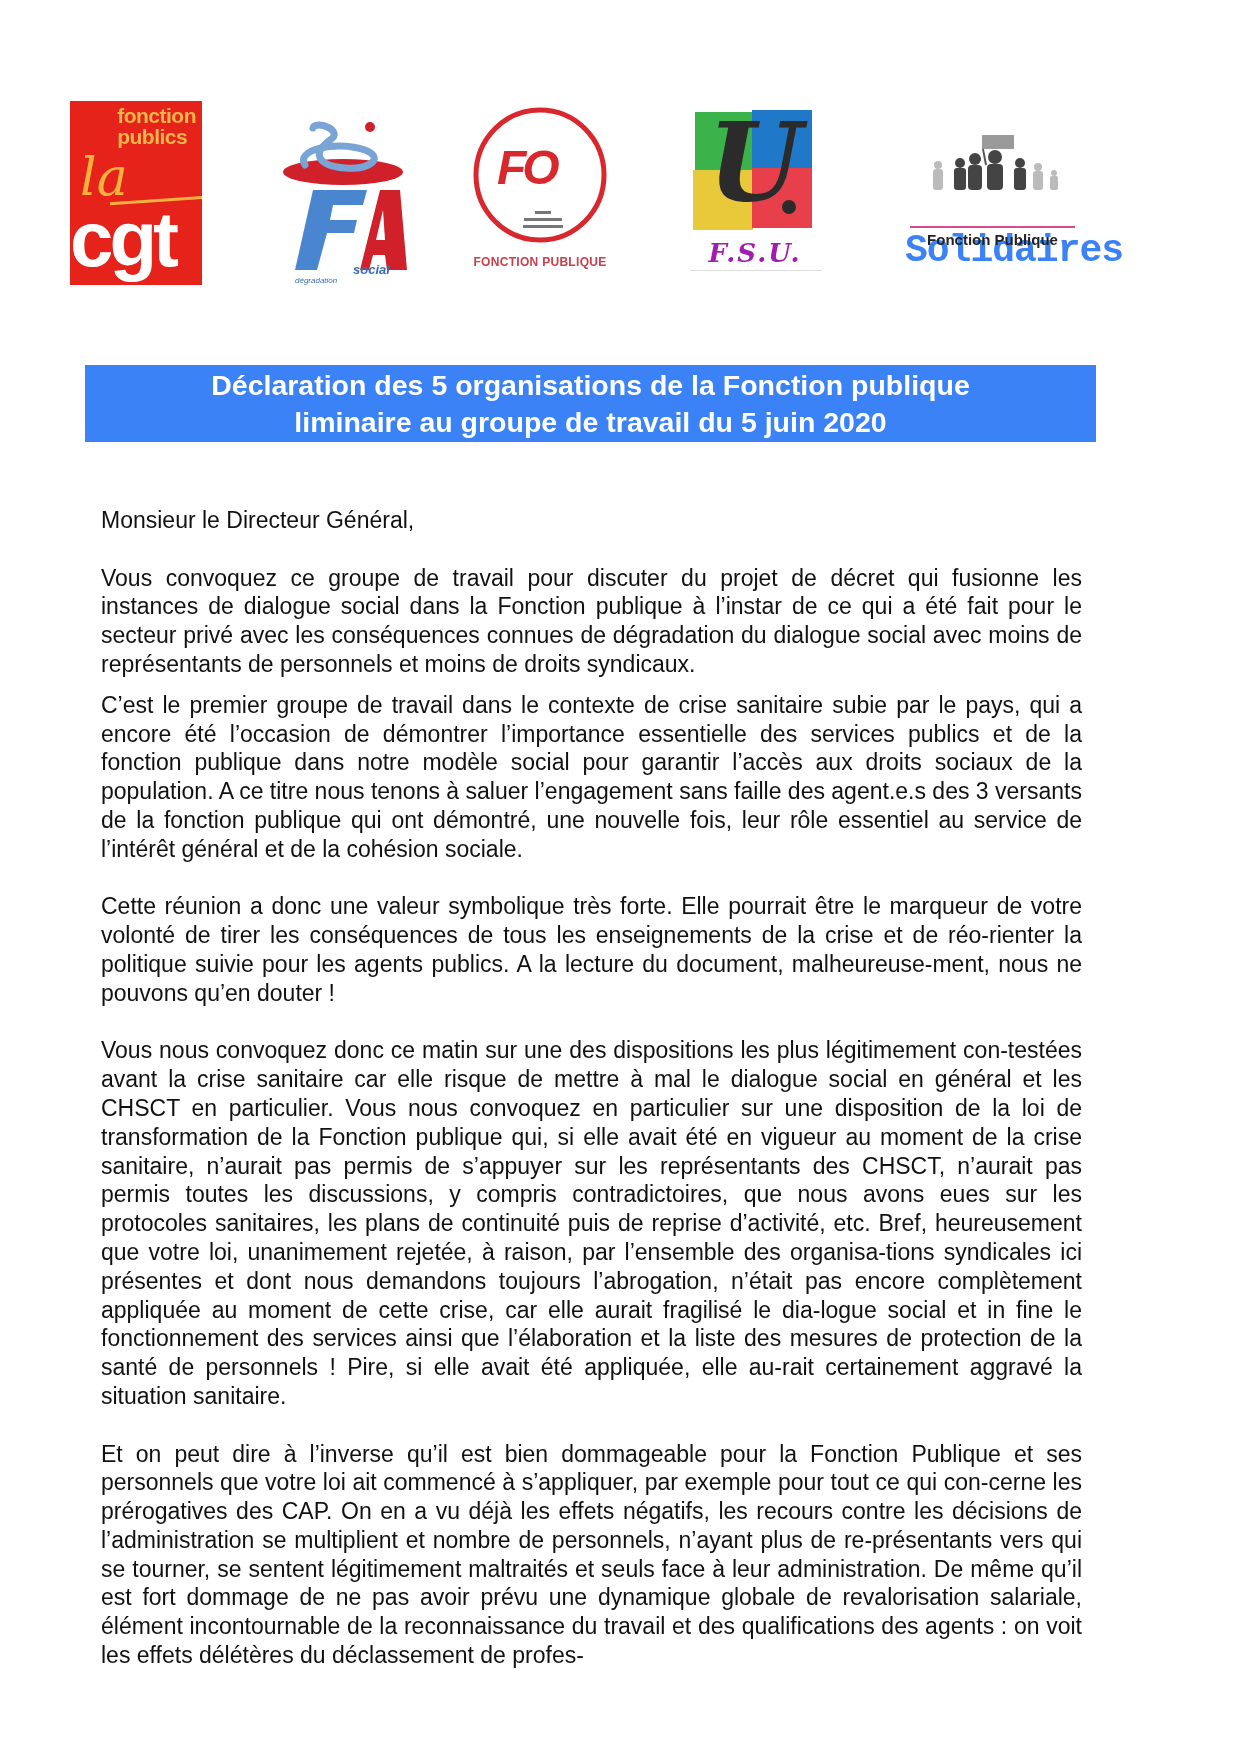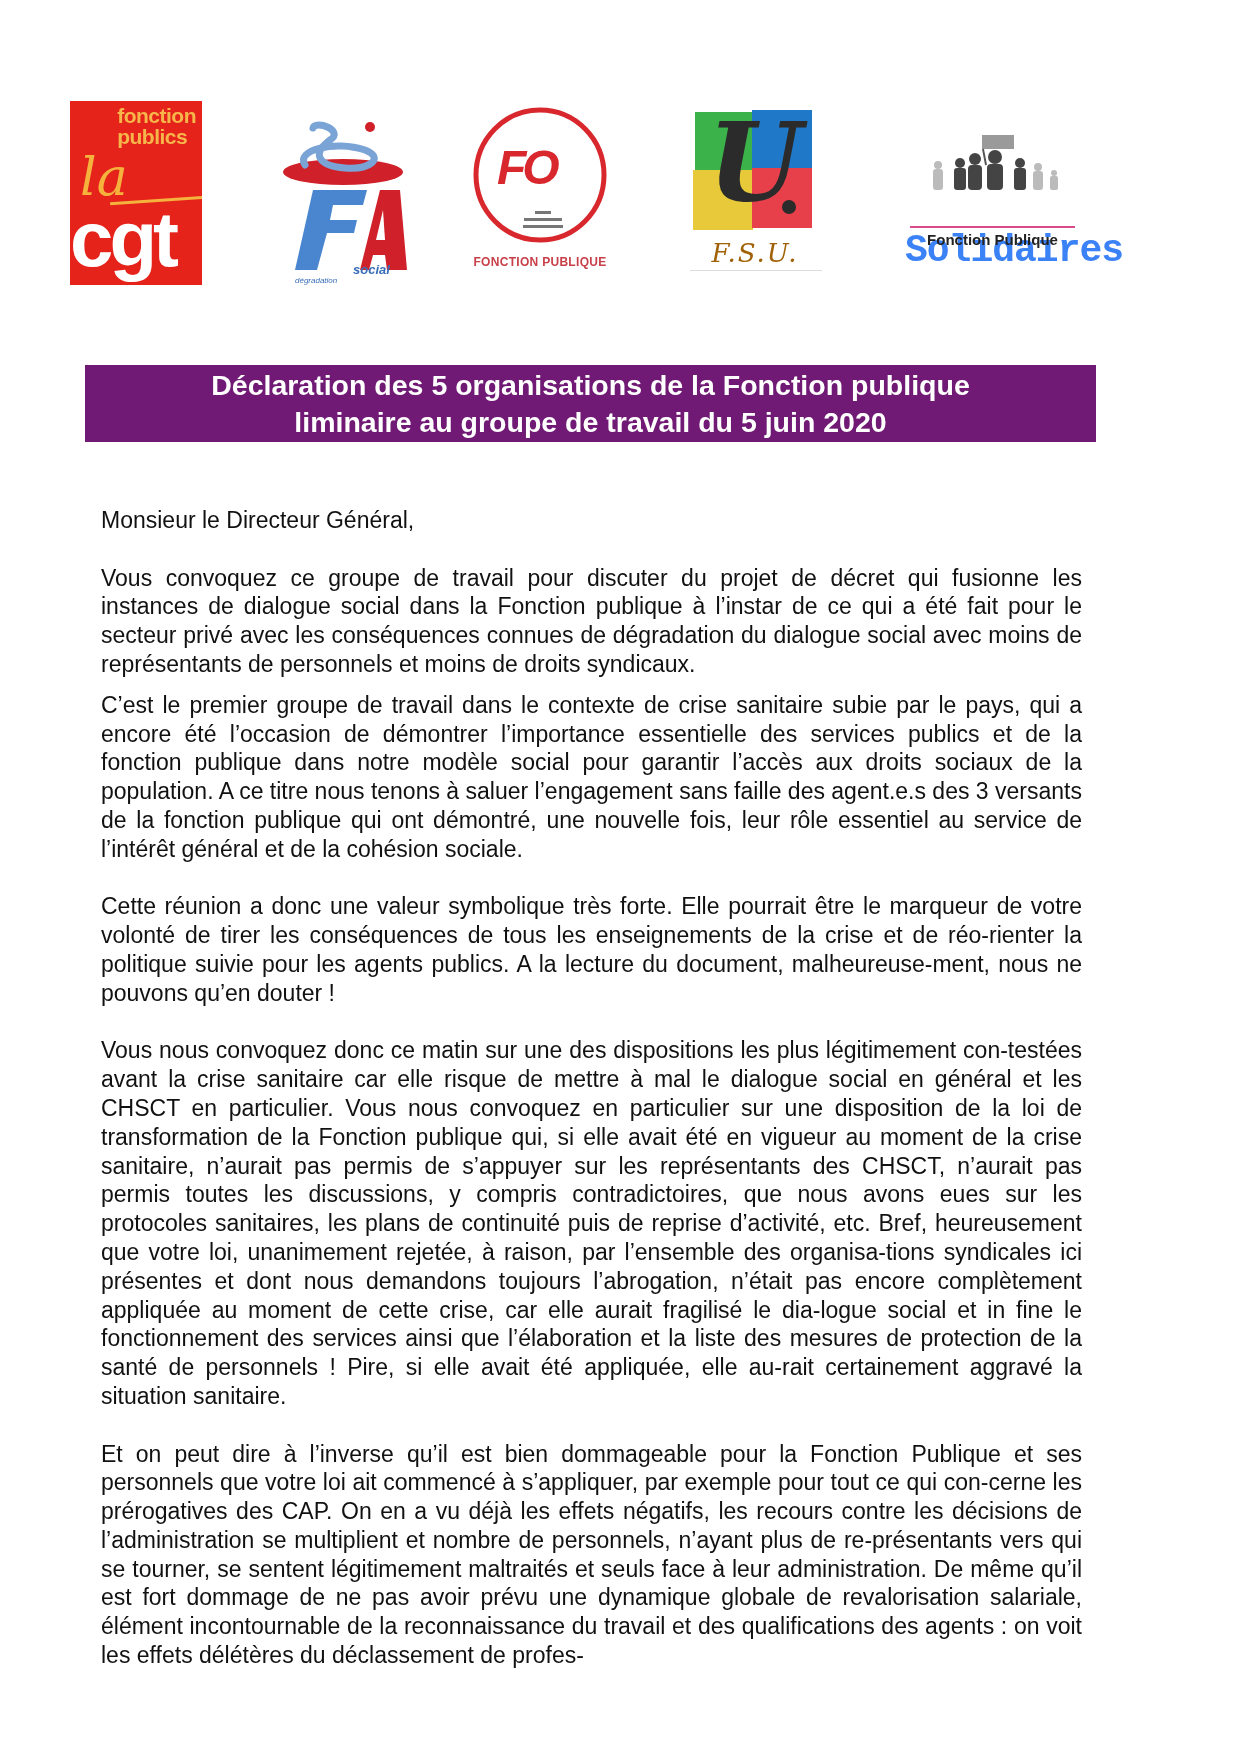--- a/index.html
+++ b/index.html
@@ -26,32 +26,32 @@
   .fo .fotxt { position: absolute; left: 32px; top: 28px; font-size: 48px; font-weight: bold; font-style: italic; color: #d8282e; letter-spacing: -4px; line-height: 70px; }
   .fo .sub { position: absolute; left: 55px; top: 102px; width: 45px; }
   .fo .sub span { display: block; height: 3px; margin: 4px auto; background: #777; }
   .fo .fp { position: absolute; left: 0; top: 150px; width: 150px; text-align: center; font-size: 12px; font-weight: bold; color: #c8404a; letter-spacing: 0.3px; }
 
   
   .fsu { left: 690px; top: 10px; width: 132px; height: 170px; }
   .fsu .q { position: absolute; width: 60px; height: 60px; }
   .fsu .u { position: absolute; left: 18px; top: -8px; font-family: "DejaVu Serif", serif; font-style: italic; font-size: 108px; line-height: 120px; color: #2b2b2b; font-weight: bold; }
   .fsu .dot { position: absolute; left: 92px; top: 90px; width: 14px; height: 14px; border-radius: 50%; background: #2b2b2b; }
-  .fsu .name { position: absolute; left: 0; top: 128px; width: 130px; text-align: center; font-family: "DejaVu Serif", serif; font-style: italic; font-weight: normal; font-size: 26px; color: #a16207; letter-spacing: 2px; }
+  .fsu .name { position: absolute; left: 0; top: 128px; width: 130px; text-align: center; font-family: "DejaVu Serif", serif; font-style: italic; font-weight: bold; font-size: 26px; color: #a21caf; letter-spacing: 2px; }
   .fsu .line { position: absolute; left: 0; top: 160px; width: 132px; height: 1px; background: #ddd; }
 
   
   .sol { left: 905px; top: 35px; width: 175px; height: 130px; }
   .sol .crowd { position: absolute; left: 15px; top: 0px; }
   .sol .word { position: absolute; left: 0; top: 48px; width: 175px; text-align: center; font-family: Liberation Mono, monospace; font-weight: bold; font-size: 38px; color: #3b82f6; letter-spacing: -1px; line-height: 40px; margin-top: 48px; }
   .sol .uline { position: absolute; left: 5px; top: 91px; width: 165px; height: 2px; background: #d94a8c; }
   .sol .fp { position: absolute; left: 0; top: 96px; width: 175px; text-align: center; font-weight: bold; font-size: 15px; color: #222; }
 
   
-  .banner { position: absolute; left: 85px; top: 365px; width: 1011px; height: 77px; background: #701a75; color: #ffffff; text-align: center; font-weight: bold; font-size: 28.5px; line-height: 37px; padding-top: 2px; box-sizing: border-box; }
+  .banner { position: absolute; left: 85px; top: 365px; width: 1011px; height: 77px; background: #3b82f6; color: #ffffff; text-align: center; font-weight: bold; font-size: 28.5px; line-height: 37px; padding-top: 2px; box-sizing: border-box; }
   .banner div { white-space: nowrap; }
 
   
   .content { position: absolute; left: 89px; top: 494px; width: 1005px; font-size: 23px; line-height: 28.8px; color: #111; }
   .content p { margin: 12px; text-align: justify; hyphens: manual; }
   .content p.gap { margin-top: 28.8px; }
 </style>
 </head>
 <body>
 

